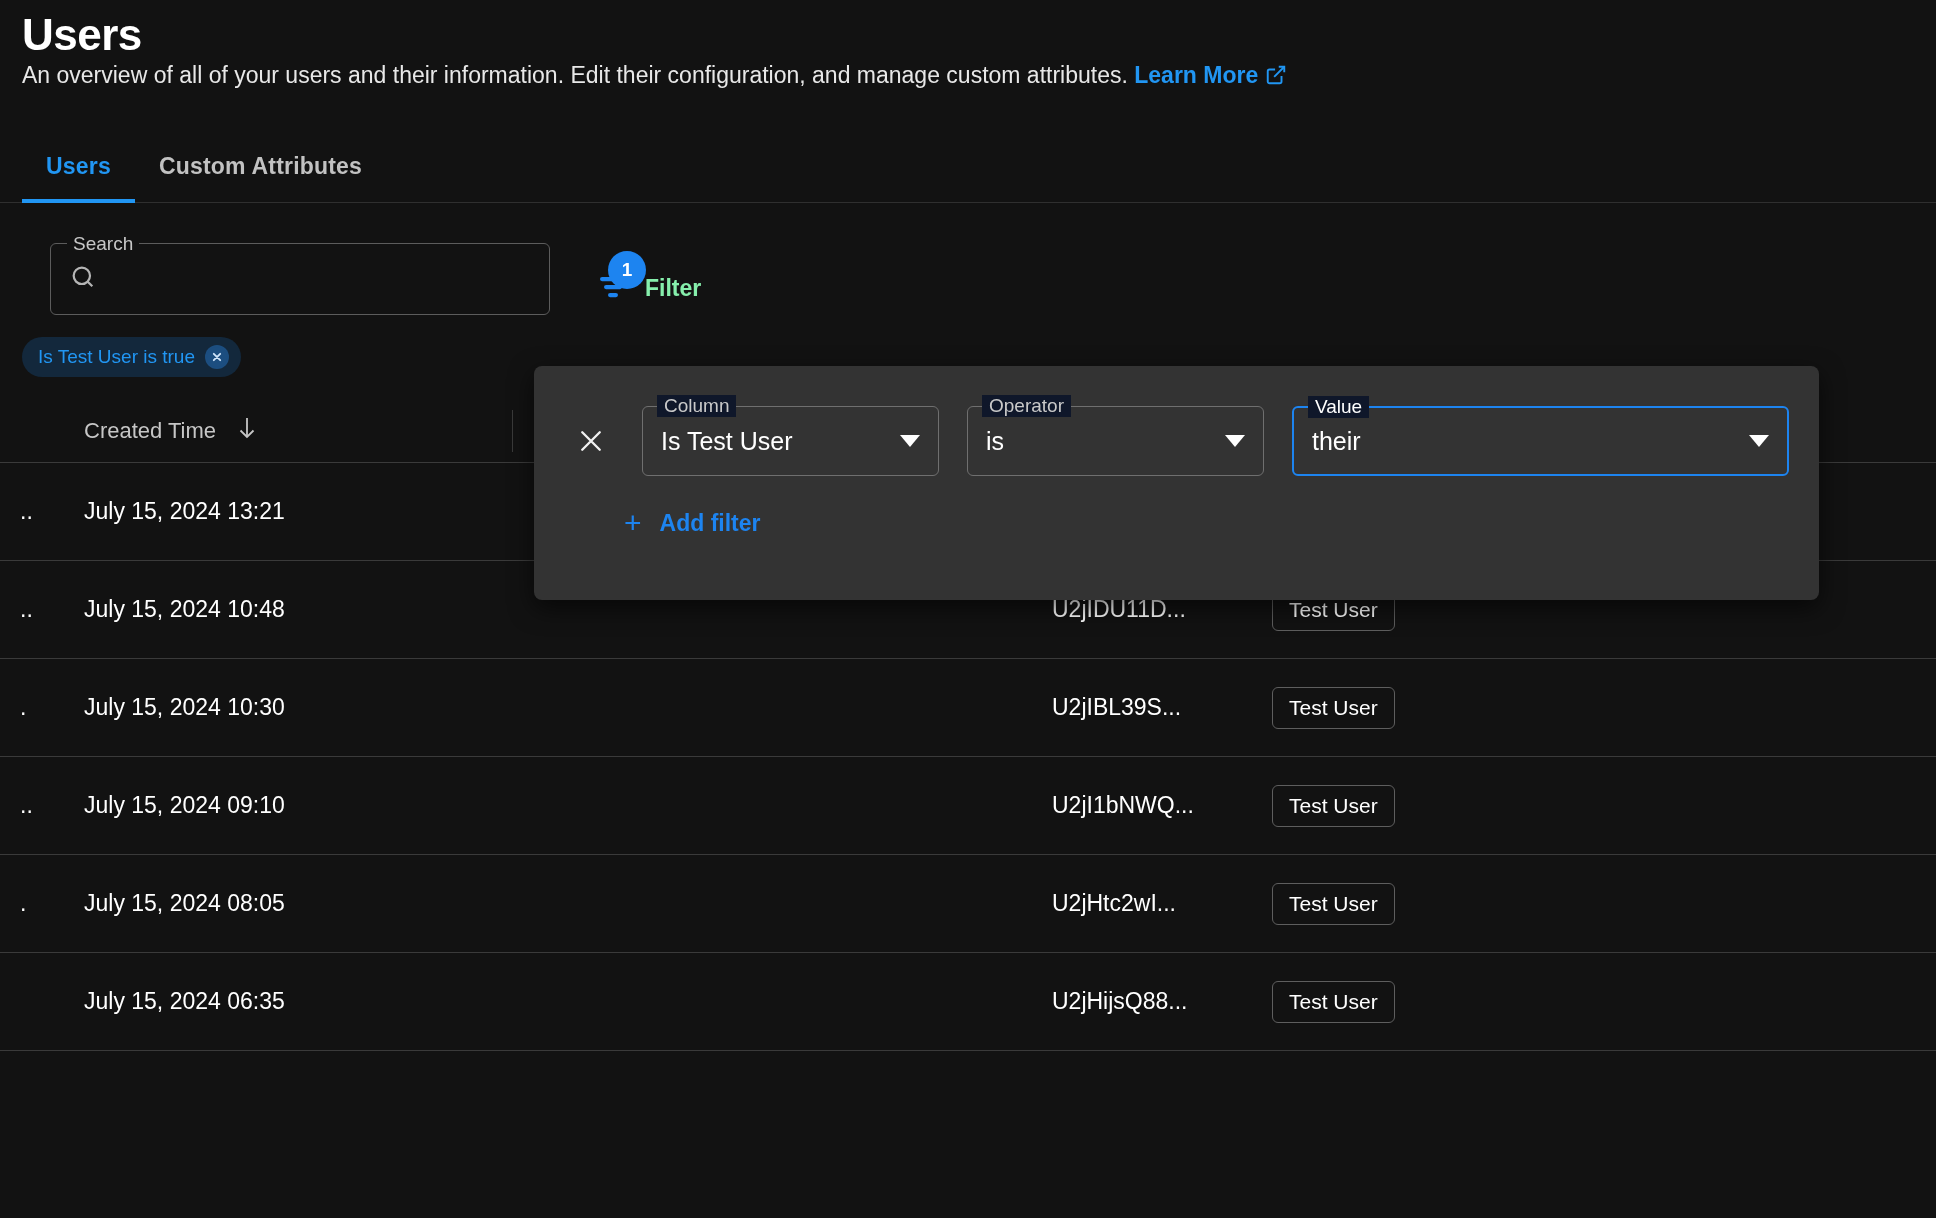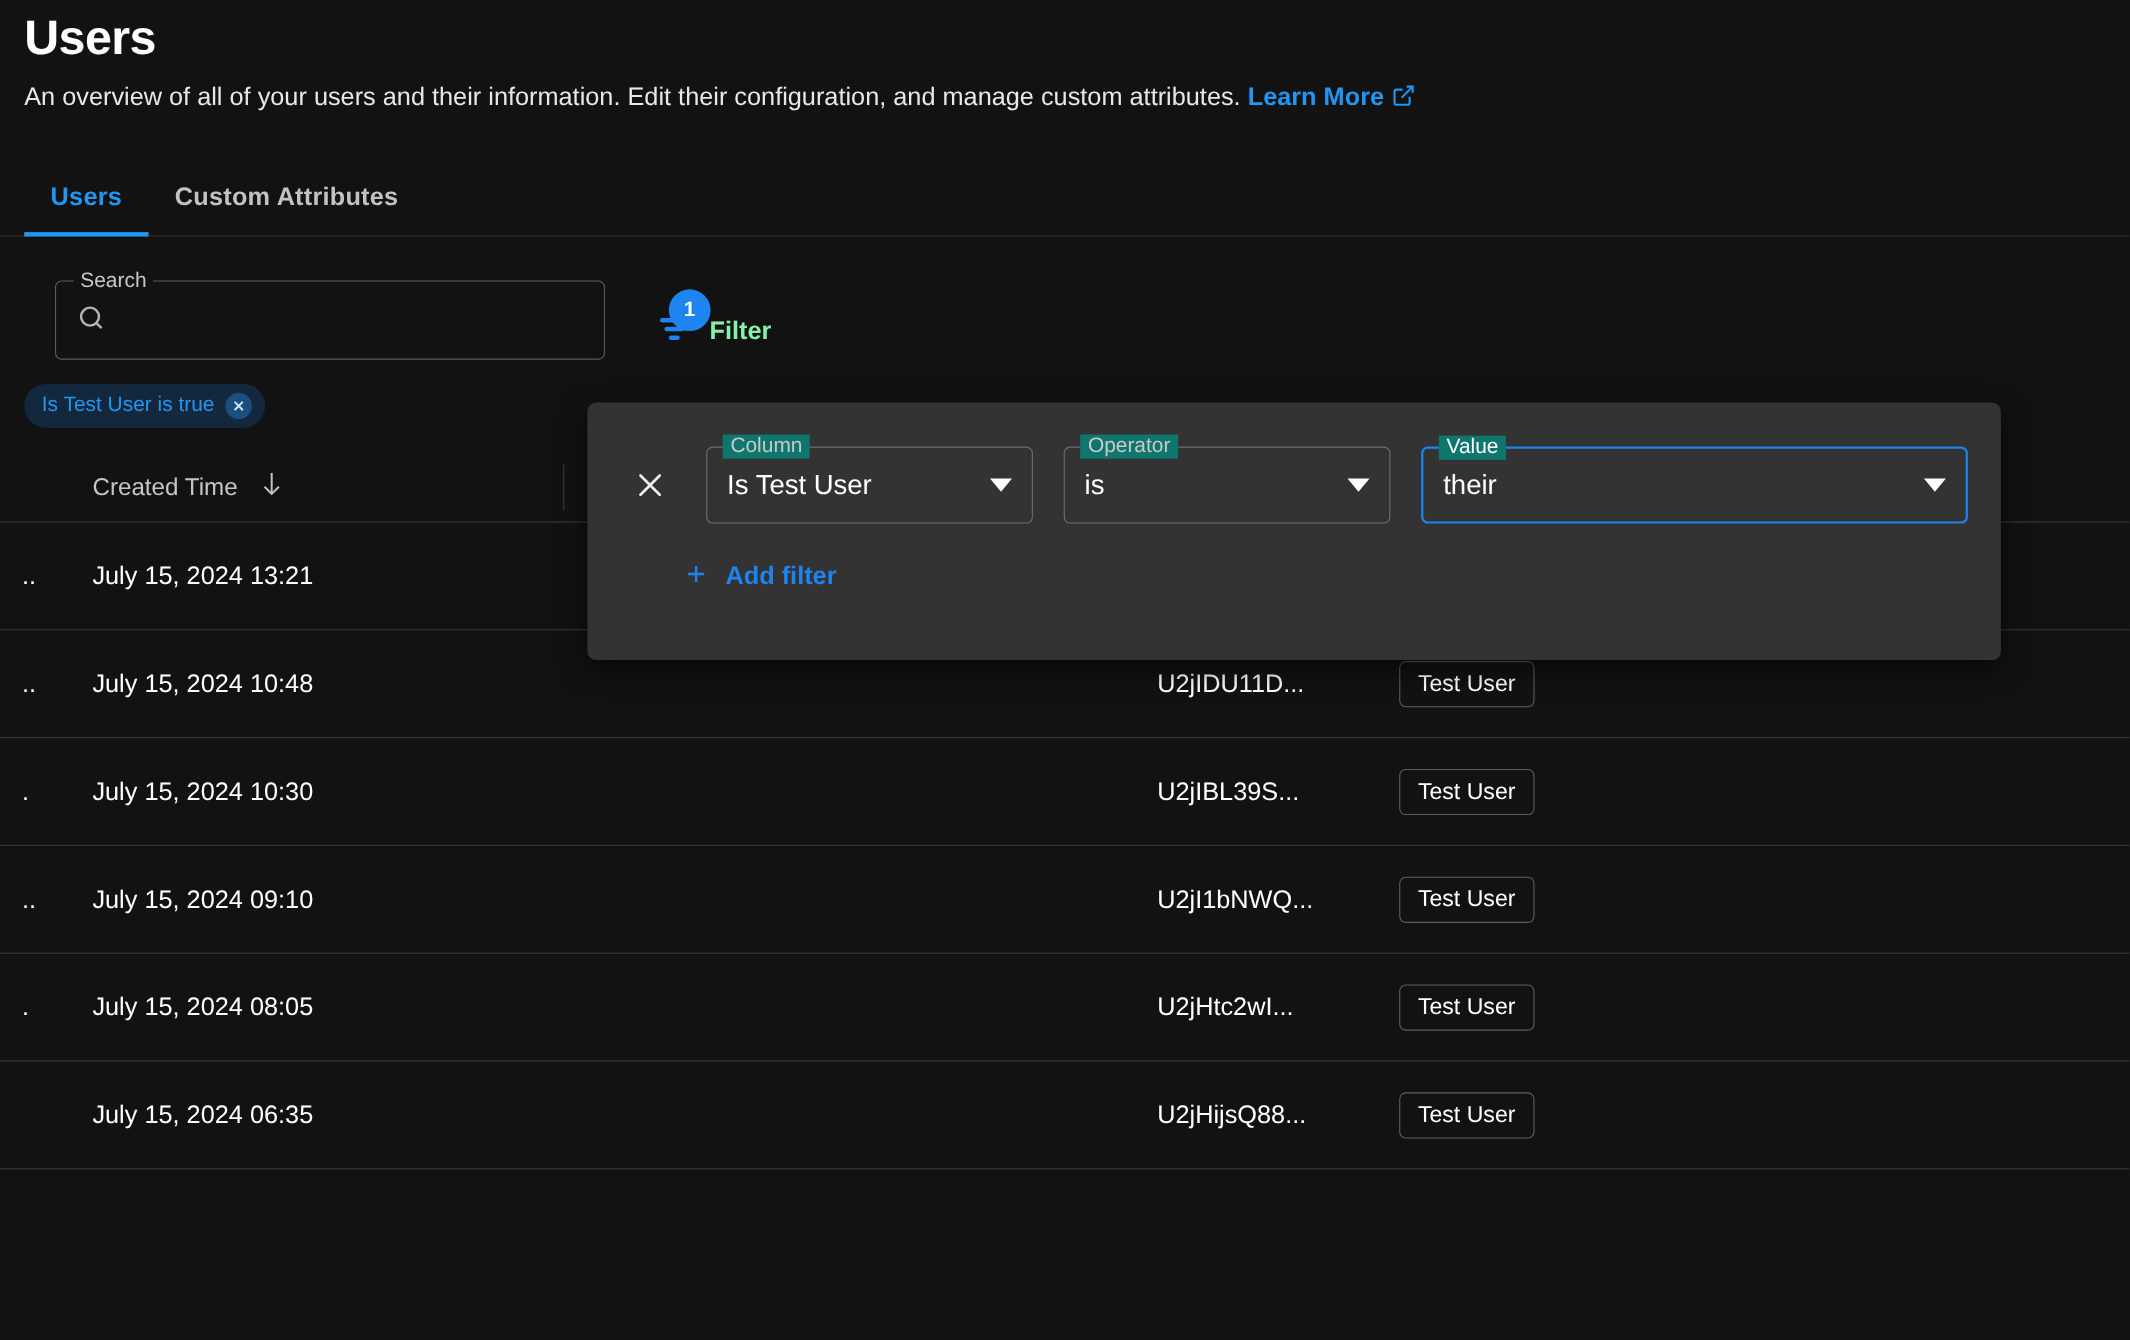--- a/index.html
+++ b/index.html
@@ -12,21 +12,21 @@
   }
   body { position: relative; }
 
   
   .page-header { padding: 10px 0 0 22px; }
   .page-title {
     font-size: 44px; font-weight: 700; letter-spacing: -0.5px;
     color: #ffffff; line-height: 1.15;
   }
   .page-subtitle {
-    font-size: 23px; color: #e8e8e8; margin-top: 12px;
+    font-size: 23px; color: #e8e8e8; 
     line-height: 1.3; white-space: nowrap;
   }
   .learn-more {
     color: #2196f3; text-decoration: none; font-weight: 600;
     cursor: pointer;
   }
   .ext-icon {
     display: inline-block; vertical-align: -3px; margin-left: 7px;
   }
 
@@ -170,21 +170,21 @@
   }
   .select {
     position: relative; height: 70px;
     border: 1px solid #6f6f6f; border-radius: 6px;
     display: flex; align-items: center;
     padding: 0 18px; cursor: pointer;
     color: #ffffff; font-size: 25px;
   }
   .select .legend {
     position: absolute; top: -12px; left: 14px;
-    background: #0f766e; padding: 0 7px;
+    background: #0f172a; padding: 0 7px;
     font-size: 19px; color: #c9c9c9;
   }
   .select.col   { width: 297px; }
   .select.op    { width: 297px; }
   .select.val   {
     width: 497px; border: 2px solid #1d84f0;
   }
   .select.val .legend { color: #ffffff; }
   .caret {
     position: absolute; right: 18px; top: 50%;

